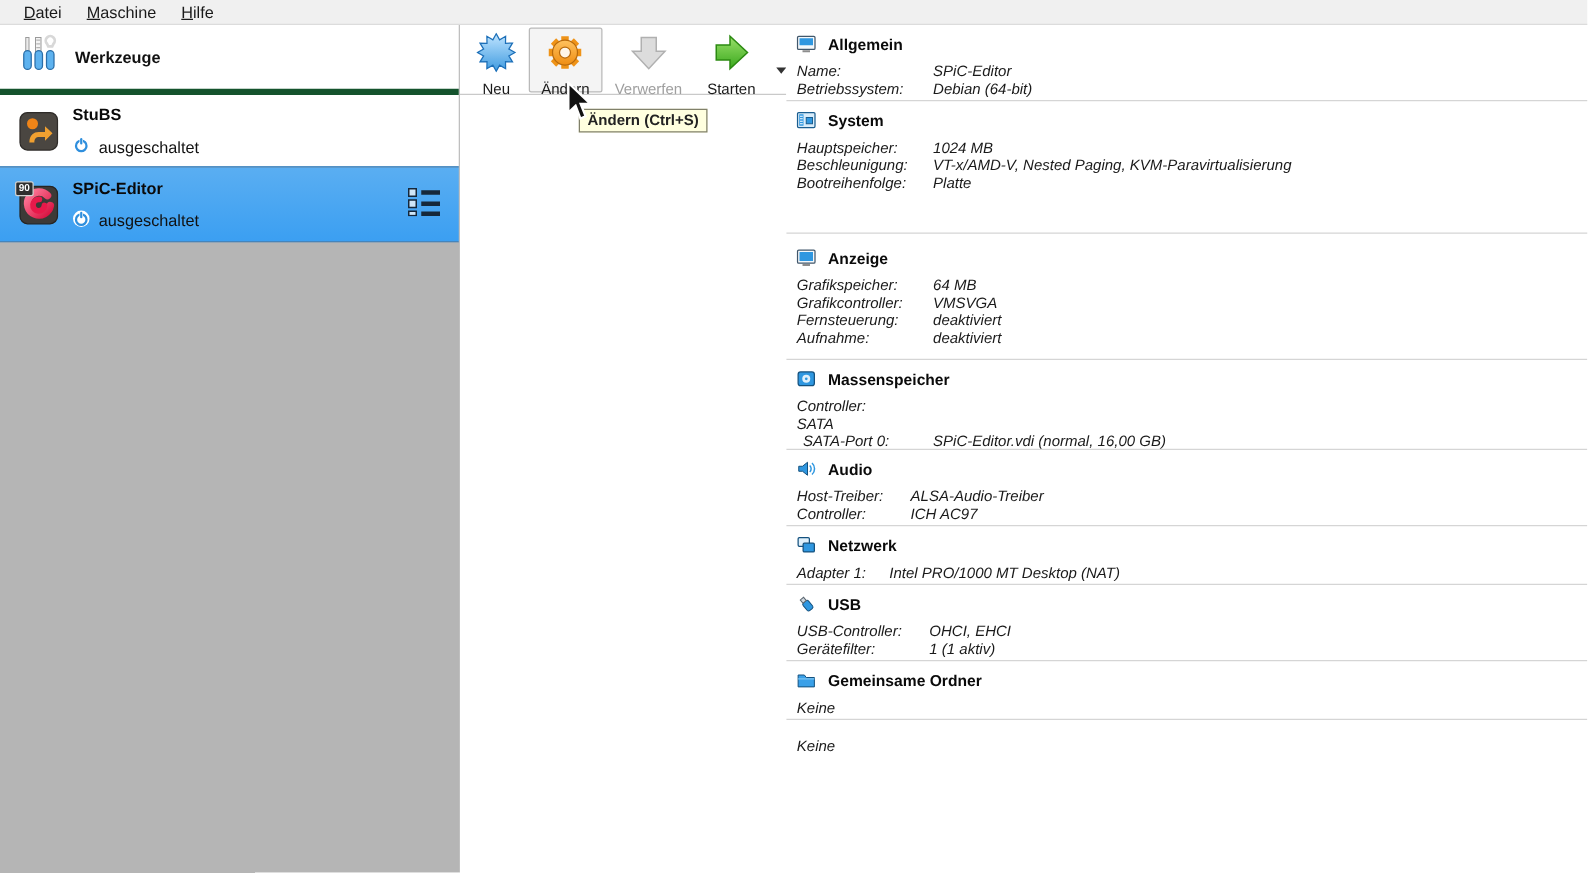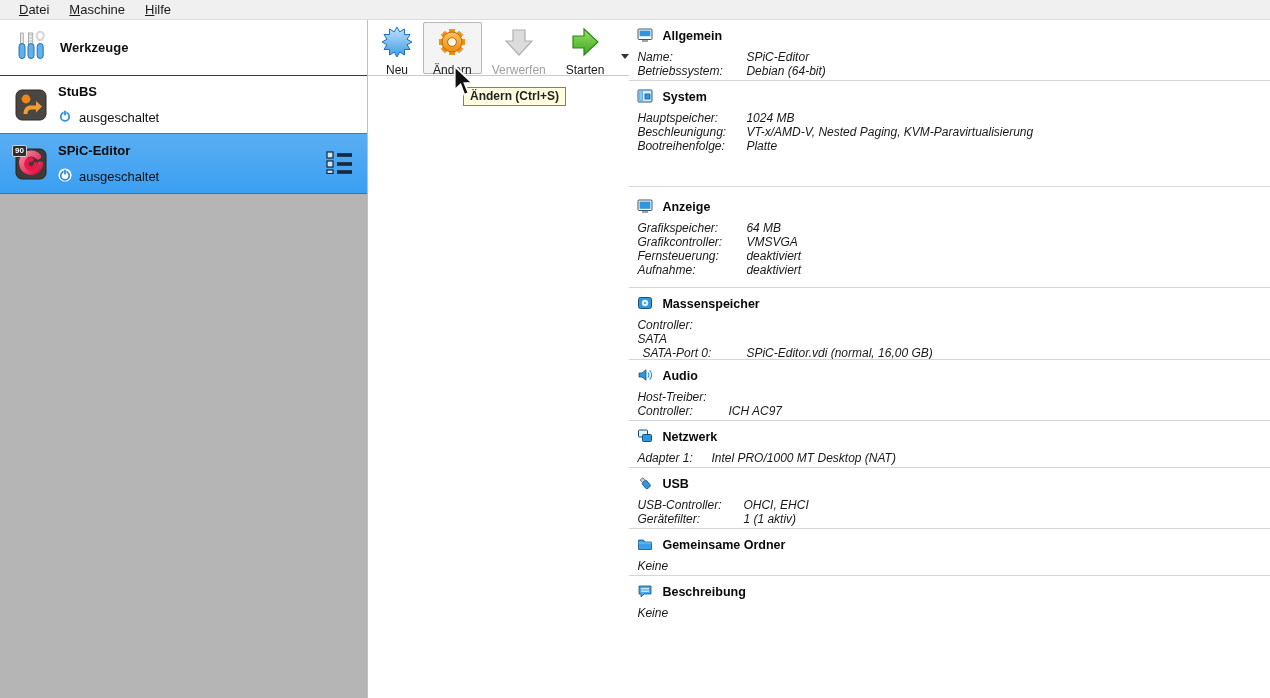--- a/index.html
+++ b/index.html
@@ -14,21 +14,21 @@
              font-size:13px; color:#1a1a1a; }
   .menu-item { padding:1px 10px 2px 10px; cursor:default; }
   .menu-item .mn { text-decoration:underline; }
 
   
   .app-body { position:absolute; top:20px; left:0; right:0; bottom:0; display:flex; }
 
   
   .sidebar { width:368px; min-width:368px; background:#b5b5b5; border-right:1px solid #bfbfbf;
              display:flex; flex-direction:column; }
-  .tools-header { height:56px; background:#fff; border-bottom:1px solid #14532d;
+  .tools-header { height:56px; background:#fff; border-bottom:5px solid #14532d;
                   display:flex; align-items:center; padding-left:15px; gap:13px; }
   .tools-label { font-weight:bold; font-size:13px; color:#111; }
   .vm-item { height:57px; background:#fff; display:flex; align-items:center; padding-left:15px; gap:11px; }
   .vm-item.selected { height:61px; background:linear-gradient(#5aaef2,#3b9ff2);
                       border-top:1px solid #2f80c4; border-bottom:1px solid #2b77b8; padding-right:14px; }
   .vm-logo { position:relative; width:32px; height:32px; flex:none; }
   .vm-info { display:flex; flex-direction:column; gap:10px; flex:1; min-width:0; }
   .vm-name { font-weight:bold; font-size:13px; color:#0a0a0a; }
   .vm-status { display:flex; align-items:center; gap:7px; font-size:13px; color:#111; }
   .arch-badge { position:absolute; top:-3px; left:-3px; background:#2e2e2e; color:#fff; font-size:8px;
@@ -381,20 +381,21 @@
               <svg width="16" height="16" viewBox="0 0 16 16">
                 <polygon points="2,6 5,6 9,2.8 9,13.2 5,10 2,10" fill="#2f97e0" stroke="#14517e" stroke-width="0.8"></polygon>
                 <path d="M10.8 5.4 a3.6 3.6 0 0 1 0 5.2 M12.6 3.4 a6.2 6.2 0 0 1 0 9.2" fill="none" stroke="#2f97e0" stroke-width="1.2"></path>
               </svg>
             </span>
             <span>Audio</span>
           </div>
           <div class="rows">
             <div class="row">
                 <span class="lbl">Host-Treiber:</span>
+                <span class="val">ALSA-Audio-Treiber</span>
               </div>
             <div class="row">
                 <span class="lbl">Controller:</span>
                 <span class="val">ICH AC97</span>
               </div>
           </div>
         </div>
 
         <div class="sect h47" style="--lw:74px">
           <div class="sect-title">
@@ -449,29 +450,20 @@
             <span>Gemeinsame Ordner</span>
           </div>
           <div class="rows">
             <div class="row">
                 <span class="lbl">Keine</span>
               </div>
           </div>
         </div>
 
         <div class="sect last">
-          <div class="sect-title">
-            <span>
-              <svg width="16" height="16" viewBox="0 0 16 16">
-                <path d="M2 3 h12 v8 h-7 l-3 3 v-3 h-2 Z" fill="#4aa8ec" stroke="#14517e" stroke-width="0.8"></path>
-                <path d="M4 5.8 h8 M4 8.2 h8" stroke="#fff" stroke-width="1"></path>
-              </svg>
-            </span>
-            <span>Beschreibung</span>
-          </div>
           <div class="rows">
             <div class="row">
                 <span class="lbl">Keine</span>
               </div>
           </div>
         </div>
       </div>
     </div>
   </div>
 

